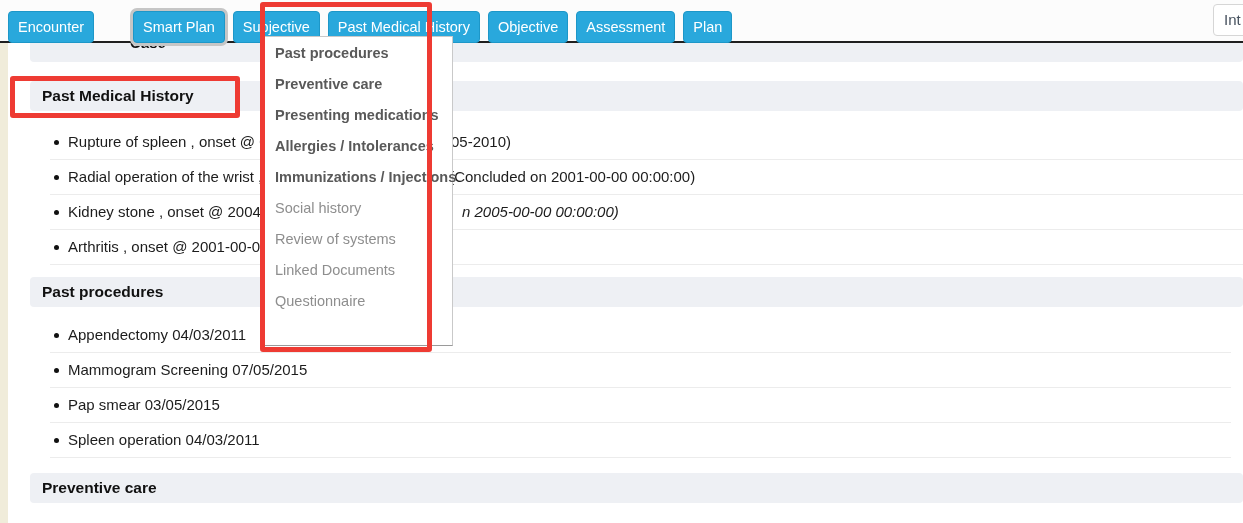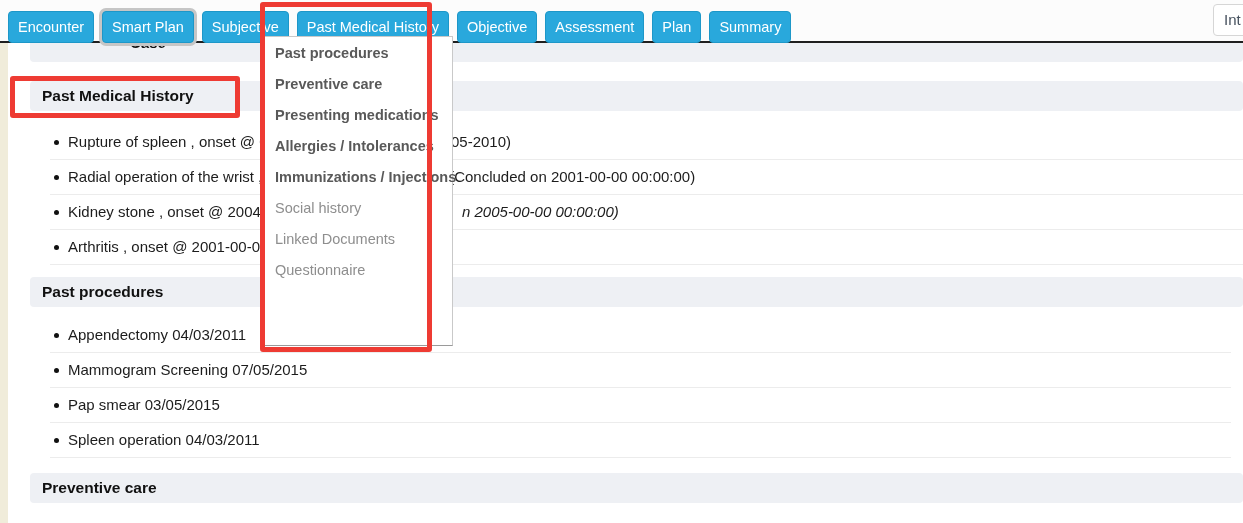--- a/index.html
+++ b/index.html
@@ -20,21 +20,21 @@
   
   .left-strip{position:absolute;left:0;top:43px;width:8px;height:480px;background:var(--beige);z-index:2;}
 
   
   .nav{position:absolute;left:0;top:0;width:100%;height:43px;background:#fcfcfc;
        border-bottom:2px solid var(--nav-line);z-index:5;display:flex;gap:8px;
        padding:11px 0 0 8px;align-items:flex-start;}
   .nav-btn{height:32px;line-height:30px;padding:0 9px;background:var(--btn-blue);
        border:1px solid var(--btn-blue-border);border-radius:4px;color:#fff;
        font-size:14.5px;white-space:nowrap;cursor:pointer;}
-  .nav-btn.focus-ring{box-shadow:0 0 0 3px #c6c6c6;}
+  .nav-btn.focus-ring{box-shadow:0 0 0 3px #c6c6c6;margin-left:31px;}
   .partial-btn{position:absolute;left:1213px;top:4px;width:46px;height:32px;background:#fff;
        border:1px solid #d6d6d6;border-radius:4px;color:#47525f;font-size:15px;
        line-height:30px;padding-left:10px;text-align:left;cursor:pointer;}
 
   
   .content{position:absolute;left:30px;top:0;width:1213px;height:523px;z-index:1;}
   .partial-topbar{position:absolute;left:0;top:28px;width:100%;height:34px;
        background:var(--bar-gray);border-radius:4px;}
   .partial-topbar .cut-text{position:absolute;left:100px;top:6px;font-size:15px;
        font-weight:bold;color:#111;}
@@ -102,32 +102,32 @@
 
   <div class="nav">
     <div id="nav-buttons" style="display:flex;gap:8px;">
         <button class="nav-btn">Encounter</button>
         <button class="nav-btn focus-ring">Smart Plan</button>
         <button class="nav-btn">Subjective</button>
         <button class="nav-btn">Past Medical History</button>
         <button class="nav-btn">Objective</button>
         <button class="nav-btn">Assessment</button>
         <button class="nav-btn">Plan</button>
-        <button class="nav-btn">Summary</button>
       </div>
     <button class="partial-btn">Int</button>
   </div>
 
   <div class="dropdown" id="dropdown">
       <div class="menu-item em">Past procedures</div>
       <div class="menu-item em">Preventive care</div>
       <div class="menu-item em">Presenting medications</div>
       <div class="menu-item em">Allergies / Intolerances</div>
       <div class="menu-item em">Immunizations / Injections</div>
       <div class="menu-item">Social history</div>
+      <div class="menu-item">Review of systems</div>
       <div class="menu-item">Linked Documents</div>
       <div class="menu-item">Questionnaire</div>
     </div>
 
   <div class="annot annot-menu"></div>
   <div class="annot annot-heading"></div>
 
 </div>
 
 </body></html>

